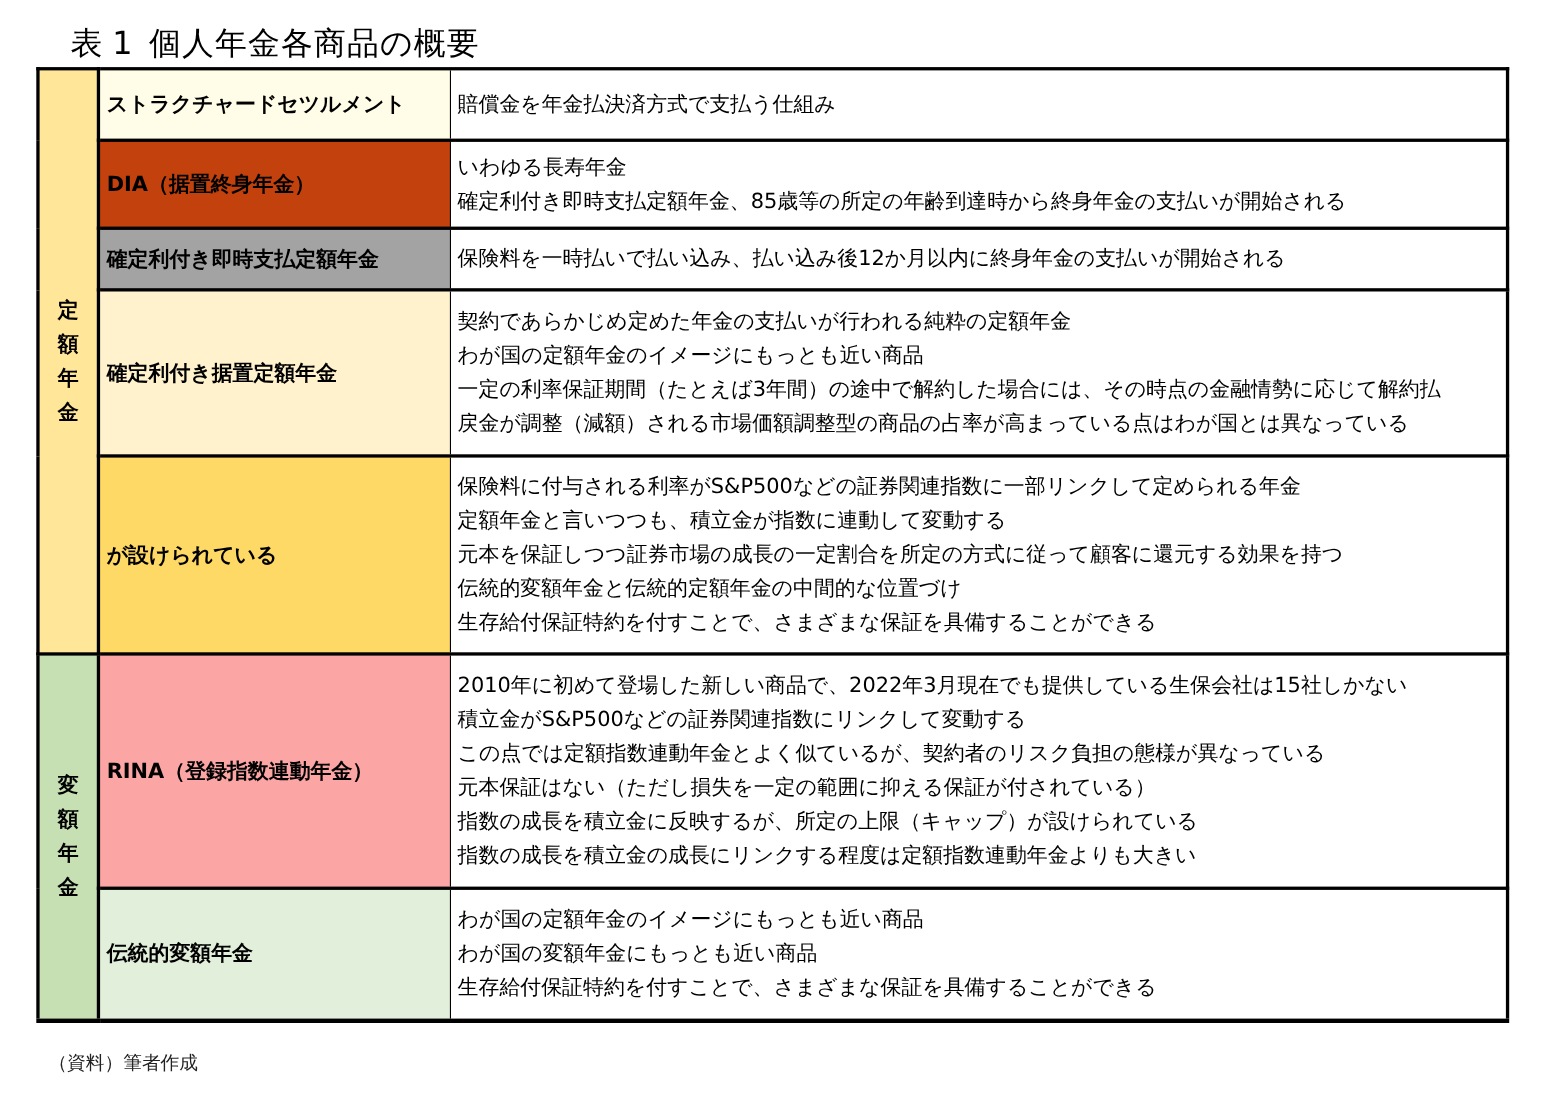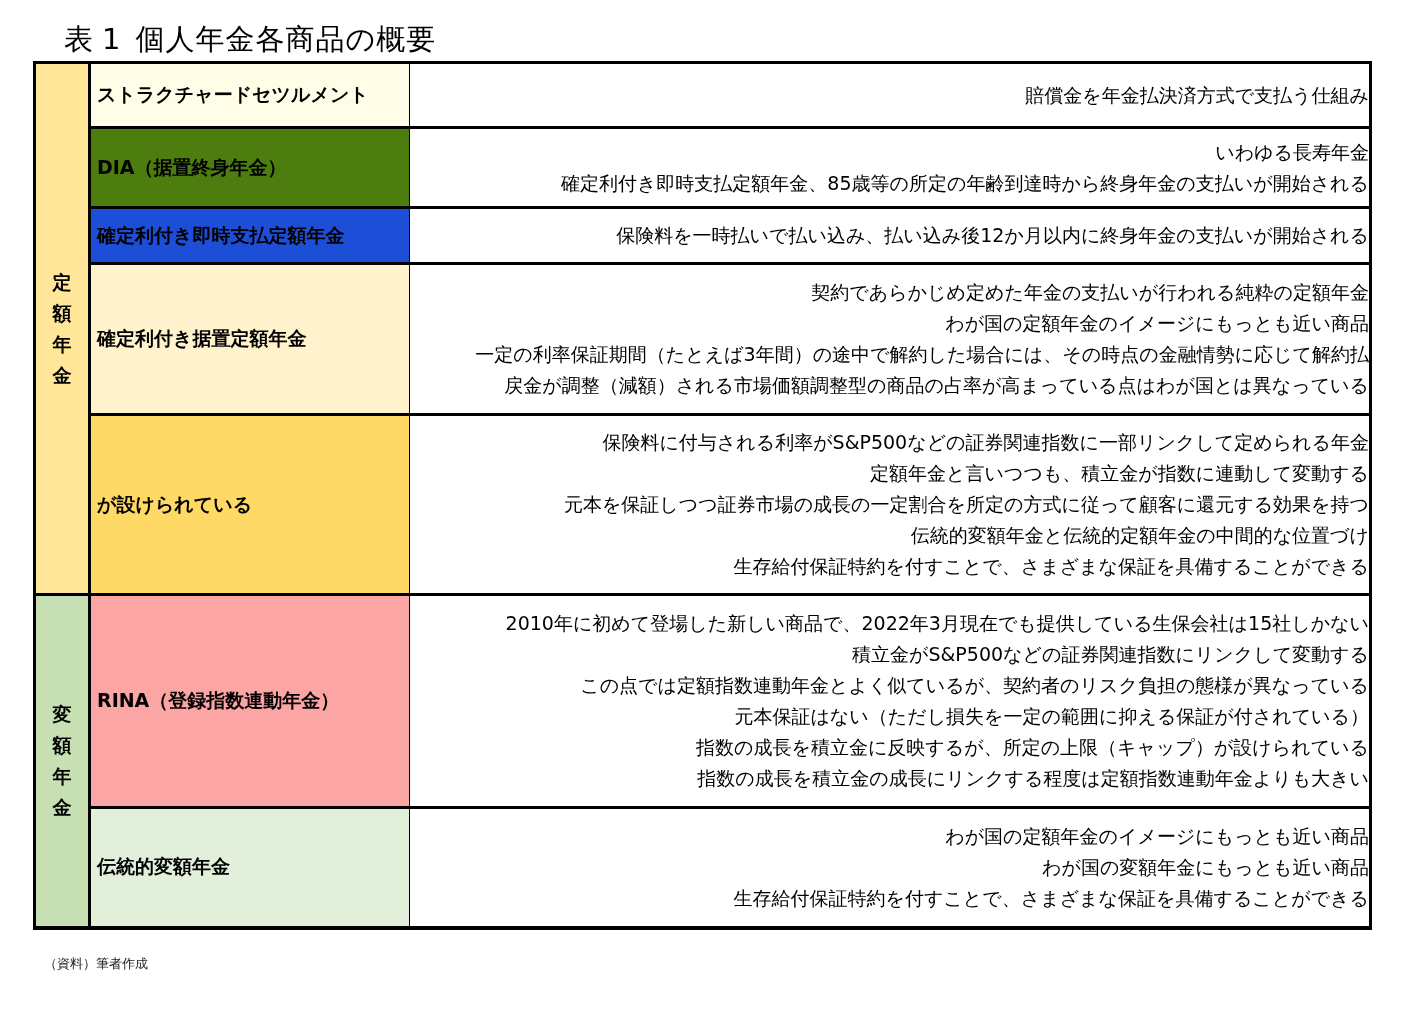--- a/index.html
+++ b/index.html
@@ -16,22 +16,22 @@
   td.cat.fixed { background: #ffe699; border-top: 3px solid #000; border-bottom: 3px solid #000; }
   td.cat.var { background: #c6e0b4; border-top: 3px solid #000; border-bottom: 4px solid #000; }
   .vtext { display: inline-block; line-height: 31px; }
   .vtext span { display: block; }
   td.name { width: 312px; font-weight: bold; font-size: 19px; padding-left: 6px !important;
             border-right: 1px solid #000; border-top: 3px solid #000; border-bottom: 3px solid #000; }
   td.desc { font-size: 19px; padding-left: 6px !important; background: #fff;
             border-right: 3px solid #000; border-top: 3px solid #000; border-bottom: 3px solid #000;
             line-height: 31px; }
   td.name, td.desc { white-space: nowrap; }
-  .line { display: block; text-align: right; }
-  .note { position: absolute; left: 44px; top: 955px; font-size: 13px; color: #222;
+  .line { display: block; }
+  .note { position: absolute; left: 44px; top: 955px; font-size: 17px; color: #222;
           font-family: Liberation Mono, monospace; white-space: nowrap; text-align: right; }
 </style>
 </head>
 <body>
 
 <div class="title">
   <span>表</span><span class="num">1</span><span>個人年金各商品の概要</span>
 </div>
 
 <table class="main">
@@ -46,29 +46,29 @@
           <span>金</span>
         </span>
       </td>
       <td class="name" style="background:#fffde7">ストラクチャードセツルメント</td>
       <td class="desc">
         <span class="line">賠償金を年金払決済方式で支払う仕組み</span>
       </td>
     </tr>
 
     <tr style="height:80px">
-      <td class="name" style="background:#4d7c0f">DIA（据置終身年金）</td>
+      <td class="name" style="background:#c2410c">DIA（据置終身年金）</td>
       <td class="desc">
         <span class="line">いわゆる長寿年金</span>
         <span class="line">確定利付き即時支払定額年金、85歳等の所定の年齢到達時から終身年金の支払いが開始される</span>
       </td>
     </tr>
 
     <tr style="height:56px">
-      <td class="name" style="background:#1d4ed8">確定利付き即時支払定額年金</td>
+      <td class="name" style="background:#a3a3a3">確定利付き即時支払定額年金</td>
       <td class="desc">
         <span class="line">保険料を一時払いで払い込み、払い込み後12か月以内に終身年金の支払いが開始される</span>
       </td>
     </tr>
 
     <tr style="height:151px">
       <td class="name" style="background:#fff2cc">確定利付き据置定額年金</td>
       <td class="desc">
         <span class="line">契約であらかじめ定めた年金の支払いが行われる純粋の定額年金</span>
         <span class="line">わが国の定額年金のイメージにもっとも近い商品</span>

